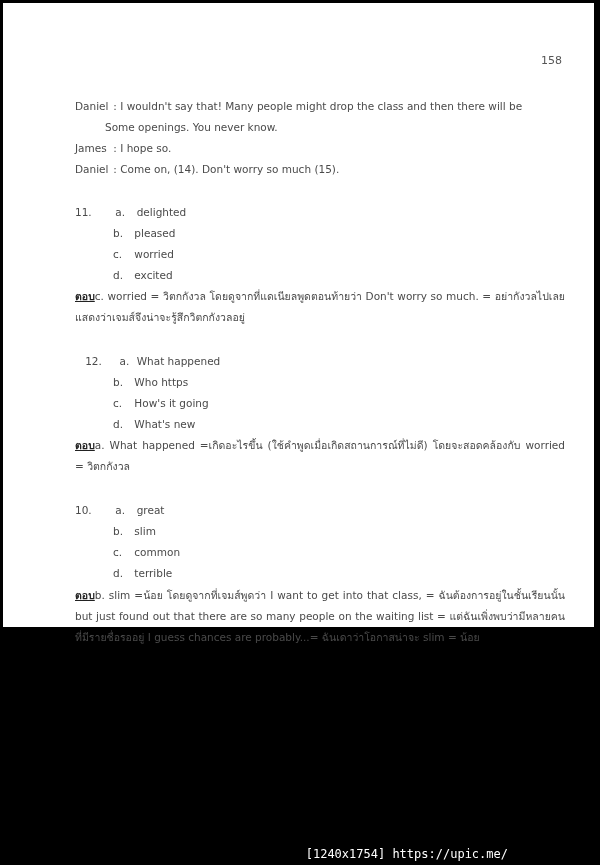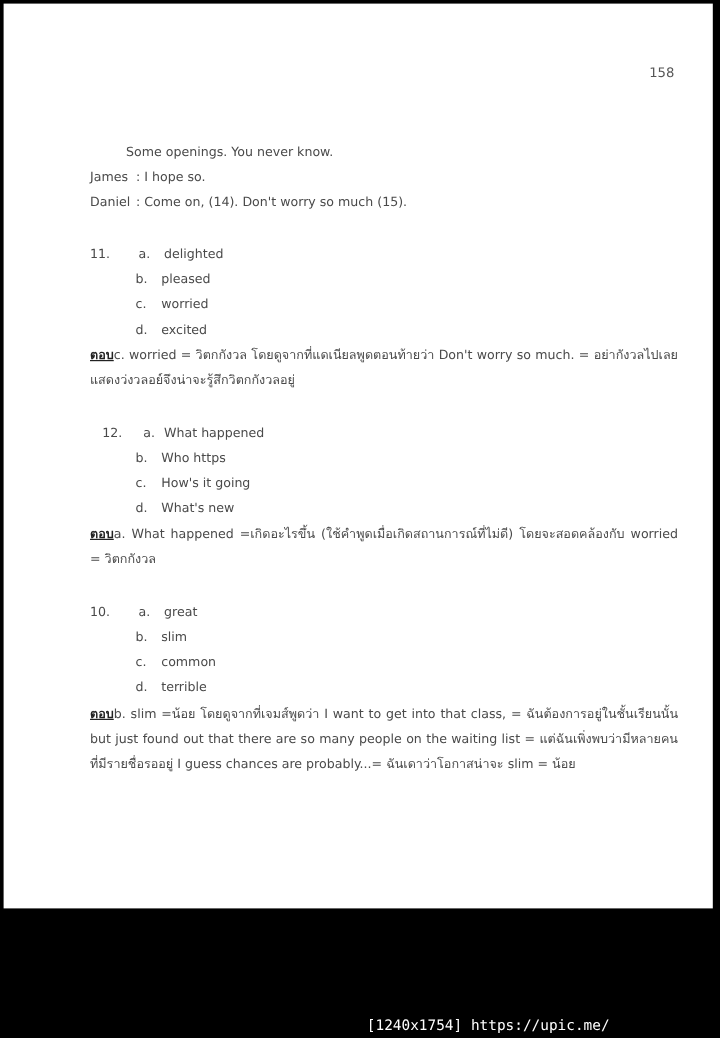--- a/index.html
+++ b/index.html
@@ -14,21 +14,21 @@
       position: absolute;
       left: 0; top: 0;
       width: 600px; height: 865px;
       background: #000;
     }
     .page {
       position: absolute;
       left: 3px;
       top: 3px;
       width: 591px;
-      height: 754px;
+      height: 624px;
       background: #fff;
       font-family: "DejaVu Sans", "Liberation Sans", sans-serif;
       color: #4a4a4a;
       font-size: 10.5px;
     }
     .page-number {
       position: absolute;
       right: 32px;
       top: 51px;
       font-size: 11px;
@@ -89,20 +89,24 @@
     }
   </style>
 </head>
 <body>
 
 <div class="frame">
   <div class="page">
 
     <div class="page-number">158</div>
 
+    <div class="line" style="top:96px;">
+      <span class="speaker">Daniel</span>
+      <span>: I wouldn't say that! Many people might drop the class and then there will be</span>
+    </div>
     <div class="line" style="top:117px; left:102px;">
       <span>Some openings. You never know.</span>
     </div>
     <div class="line" style="top:138px;">
       <span class="speaker">James</span>
       <span>: I hope so.</span>
     </div>
     <div class="line" style="top:159px;">
       <span class="speaker">Daniel</span>
       <span>: Come on, (14).  Don't worry so much (15).</span>
@@ -119,21 +123,21 @@
     </div>
     <div class="opt" style="top:244px;">
       <span class="opt-letter">c.</span>
       <span>worried</span>
     </div>
     <div class="opt" style="top:265px;">
       <span class="opt-letter">d.</span>
       <span>excited</span>
     </div>
     <div class="answer" style="top:283px;">
-      <span class="answer-label">ตอบ</span><span>c.      worried  =  วิตกกังวล โดยดูจากที่แดเนียลพูดตอนท้ายว่า Don't  worry  so  much.  =  อย่ากังวลไปเลย แสดงว่งวลอย์จึงน่าจะรู้สึกวิตกกังวลอยู่</span>
+      <span class="answer-label">ตอบ</span><span>c.      worried  =  วิตกกังวล โดยดูจากที่แดเนียลพูดตอนท้ายว่า Don't  worry  so  much.  =  อย่ากังวลไปเลย แสดงว่าเจมส์จึงน่าจะรู้สึกวิตกกังวลอยู่</span>
     </div>
 
     <div class="line" style="top:351px;text-align:center;">
       <span class="qnum">12.</span>
       <span class="opt-letter">a.</span>
       <span>What happened</span>
     </div>
     <div class="opt" style="top:372px;">
       <span class="opt-letter">b.</span>
       <span>Who https</span>

